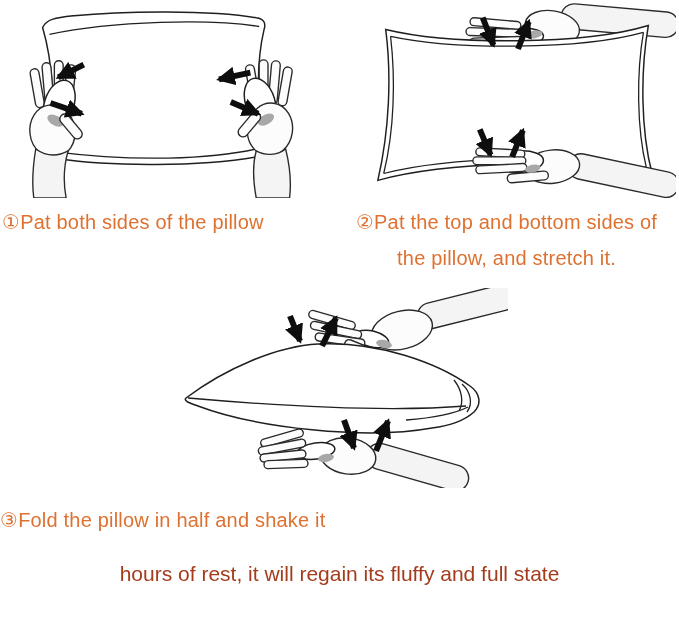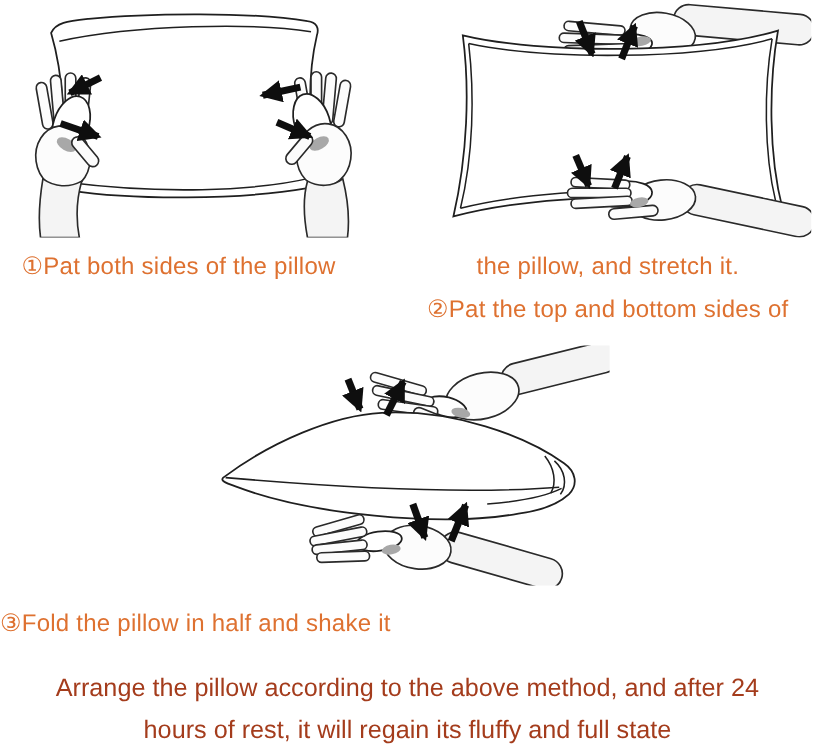--- a/index.html
+++ b/index.html
@@ -105,27 +105,27 @@
       <ellipse class="accent" cx="176" cy="170" rx="8" ry="4" transform="rotate(-12 176 170)"></ellipse>
     </g>
     <g>
       <line class="arrow" x1="125" y1="16" x2="136" y2="44" marker-end="url(#ah2)"></line>
       <line class="arrow" x1="161" y1="48" x2="172" y2="20" marker-end="url(#ah2)"></line>
       <line class="arrow" x1="122" y1="130" x2="133" y2="156" marker-end="url(#ah2)"></line>
       <line class="arrow" x1="155" y1="158" x2="166" y2="131" marker-end="url(#ah2)"></line>
     </g>
   </svg>
 
-  <div class="caption" style="left:18px;top:204px;width:322px;">
+  <div class="caption" style="left:2px;top:204px;width:322px;">
     <span class="cap-line">①Pat both sides of the pillow</span>
   </div>
 
   <div class="caption" style="left:334px;top:204px;width:345px;text-align:center;">
+    <span class="cap-line">②Pat the top and bottom sides of</span>
     <span class="cap-line">the pillow, and stretch it.</span>
-    <span class="cap-line">②Pat the top and bottom sides of</span>
   </div>
 
   <svg class="illo" style="left:168px;top:288px;" width="340" height="200" viewBox="0 0 340 200">
     <defs>
       <marker id="ah3" markerWidth="3.2" markerHeight="3.2" refX="2.7" refY="1.6" orient="auto" markerUnits="strokeWidth">
         <path d="M0,0 L3.2,1.6 L0,3.2 Z" fill="#0e0e0e"></path>
       </marker>
     </defs>
     <g>
       <rect class="hand-soft" x="250" y="8" width="100" height="26" rx="13" transform="rotate(-14 290 26)"></rect>
@@ -160,17 +160,16 @@
       <line class="arrow" x1="176" y1="132" x2="186" y2="160" marker-end="url(#ah3)"></line>
       <line class="arrow" x1="208" y1="163" x2="220" y2="133" marker-end="url(#ah3)"></line>
     </g>
   </svg>
 
   <div class="caption" style="left:0px;top:502px;width:662px;text-align:left;">
     <span class="cap-line">③Fold the pillow in half and shake it</span>
   </div>
 
   <div class="note">
-    <span class="note-line">Arrange the pillow according to the above method, and after 24</span>
     <span class="note-line">hours of rest, it will regain its fluffy and full state</span>
   </div>
 
 </div>
 
 </body></html>

